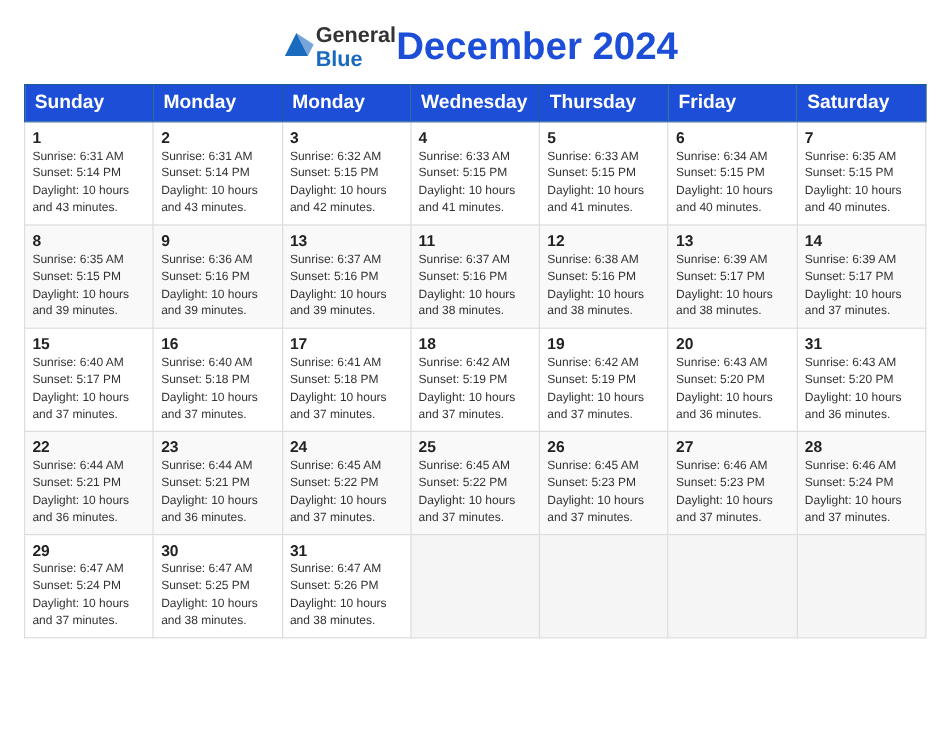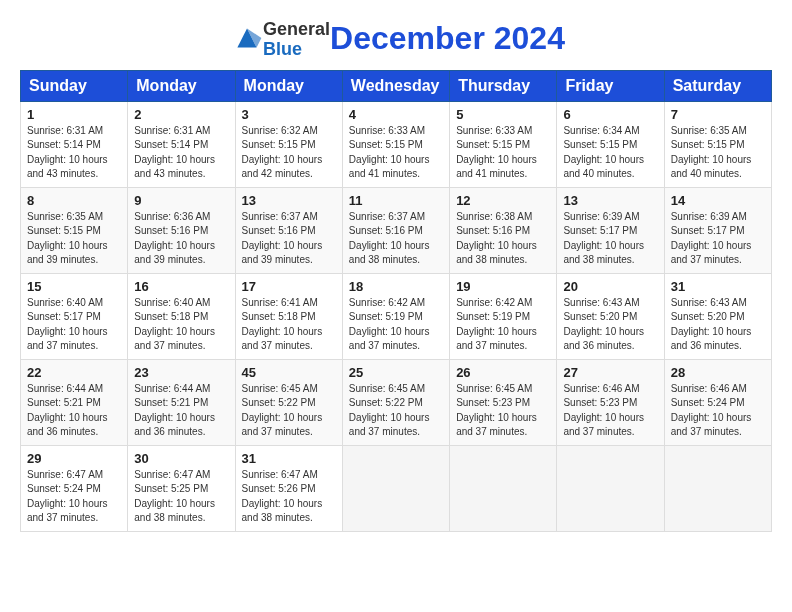--- a/index.html
+++ b/index.html
@@ -308,21 +308,21 @@
       </td>
         <td>
         <span class="day-number">23</span>
         <div class="day-info">
           Sunrise: 6:44 AM<br>
           Sunset: 5:21 PM<br>
           Daylight: 10 hours and 36 minutes.
         </div>
       </td>
         <td>
-        <span class="day-number">45</span>
+        <span class="day-number">24</span>
         <div class="day-info">
           Sunrise: 6:45 AM<br>
           Sunset: 5:22 PM<br>
           Daylight: 10 hours and 37 minutes.
         </div>
       </td>
         <td>
         <span class="day-number">25</span>
         <div class="day-info">
           Sunrise: 6:45 AM<br>

